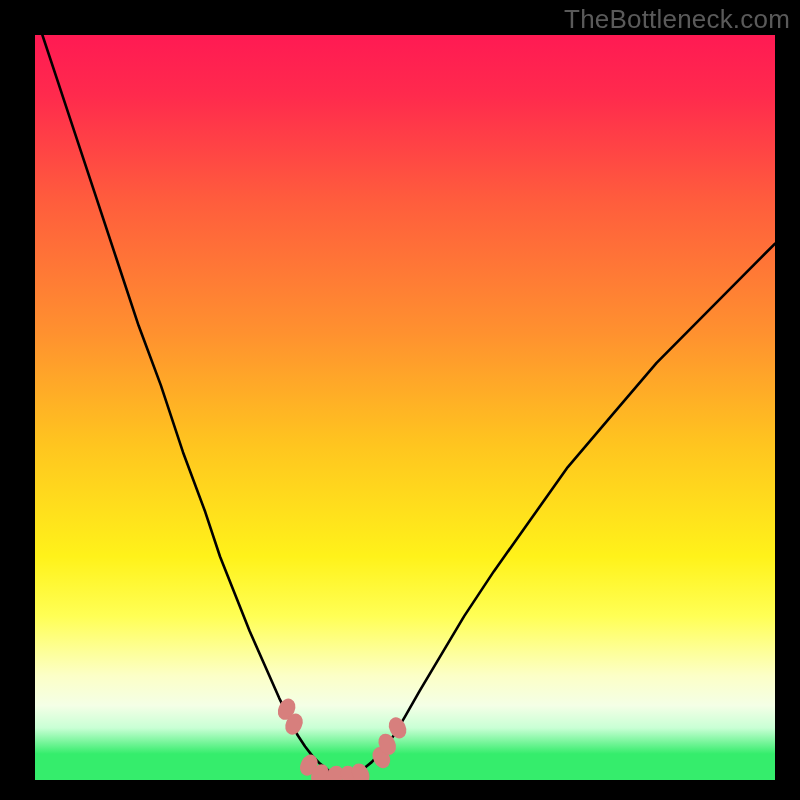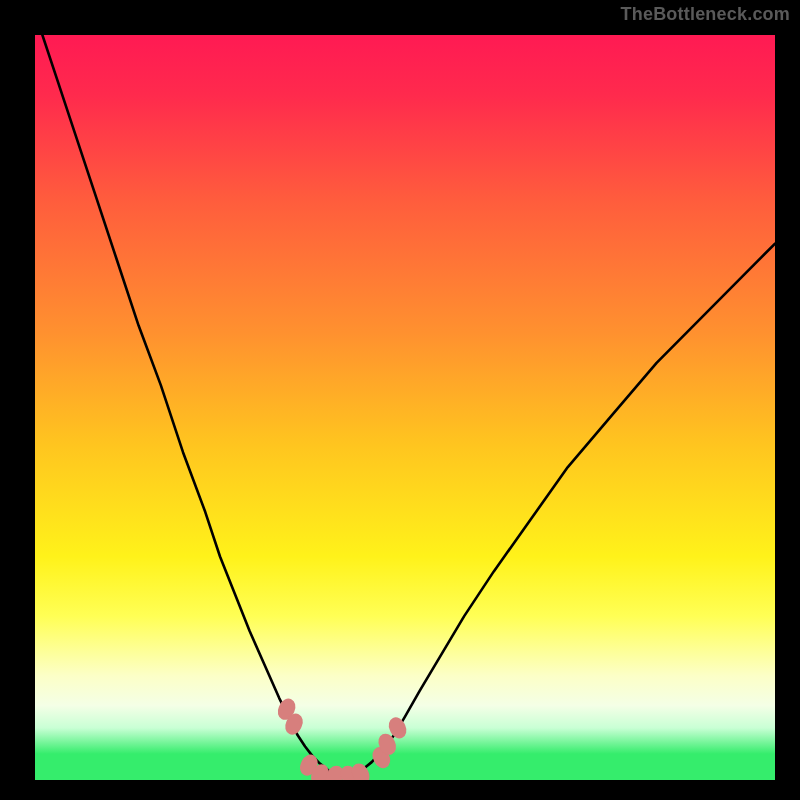--- a/index.html
+++ b/index.html
@@ -16,22 +16,22 @@
     width: 800px;
     height: 800px;
     background: #000;
     position: relative;
   }
   .watermark {
     position: absolute;
     top: 4px;
     right: 10px;
     font-family: Arial, Helvetica, sans-serif;
-    font-size: 18px;
-    font-weight: 700;
+    font-size: 26px;
+    font-weight: 400;
     color: #5a5a5a;
     letter-spacing: 0.2px;
     z-index: 20;
   }
   .plot-area {
     position: absolute;
     left: 35px;
     top: 35px;
     width: 740px;
     height: 745px;

